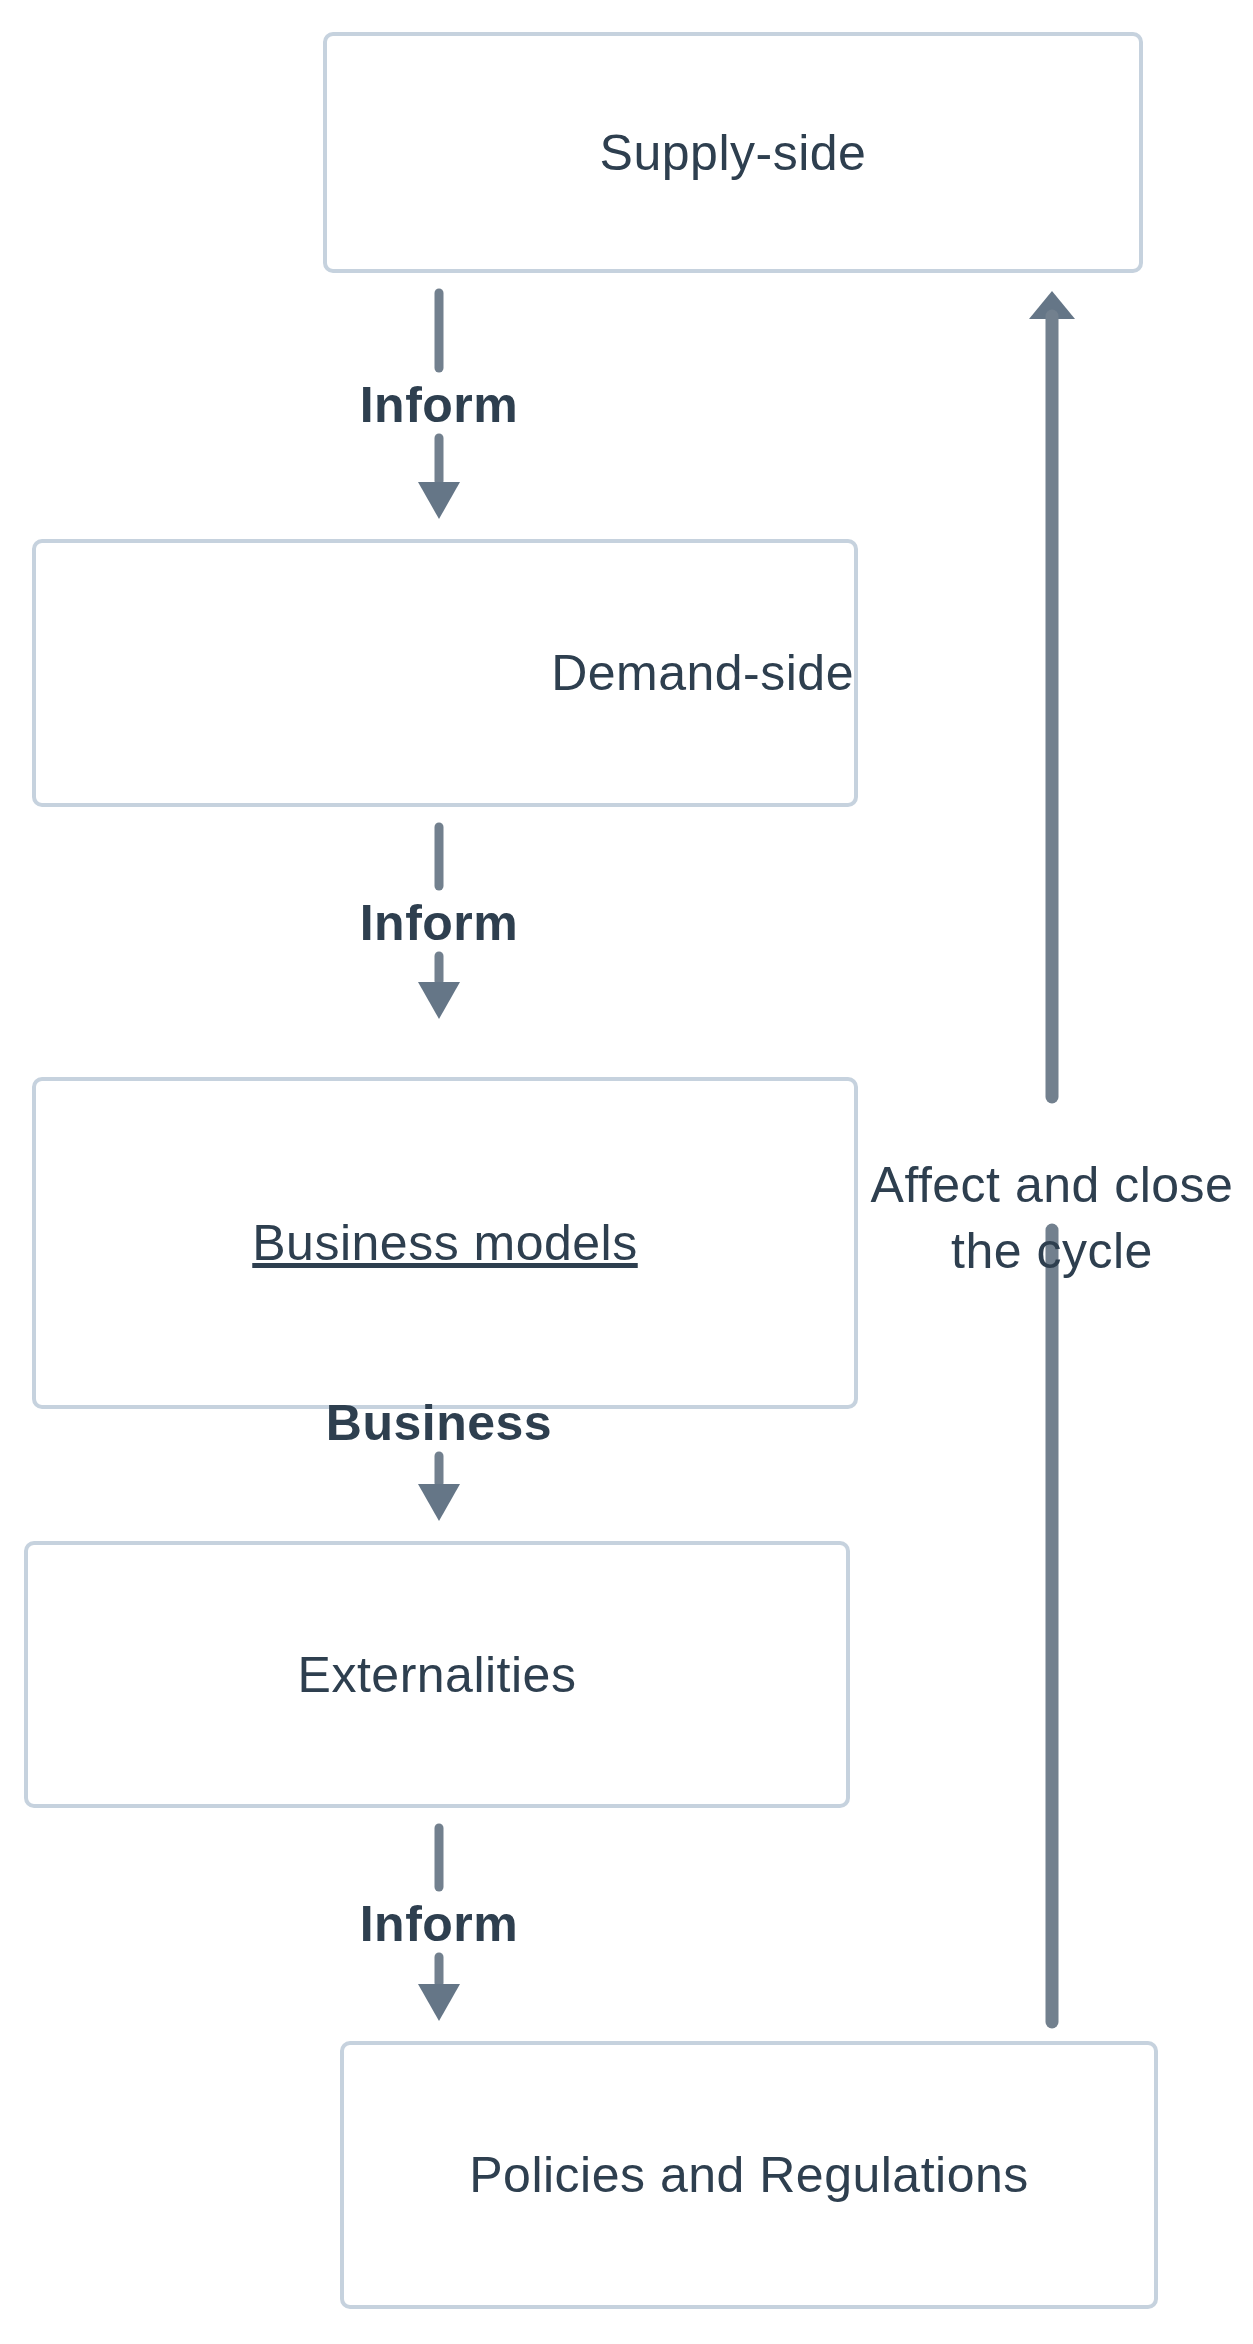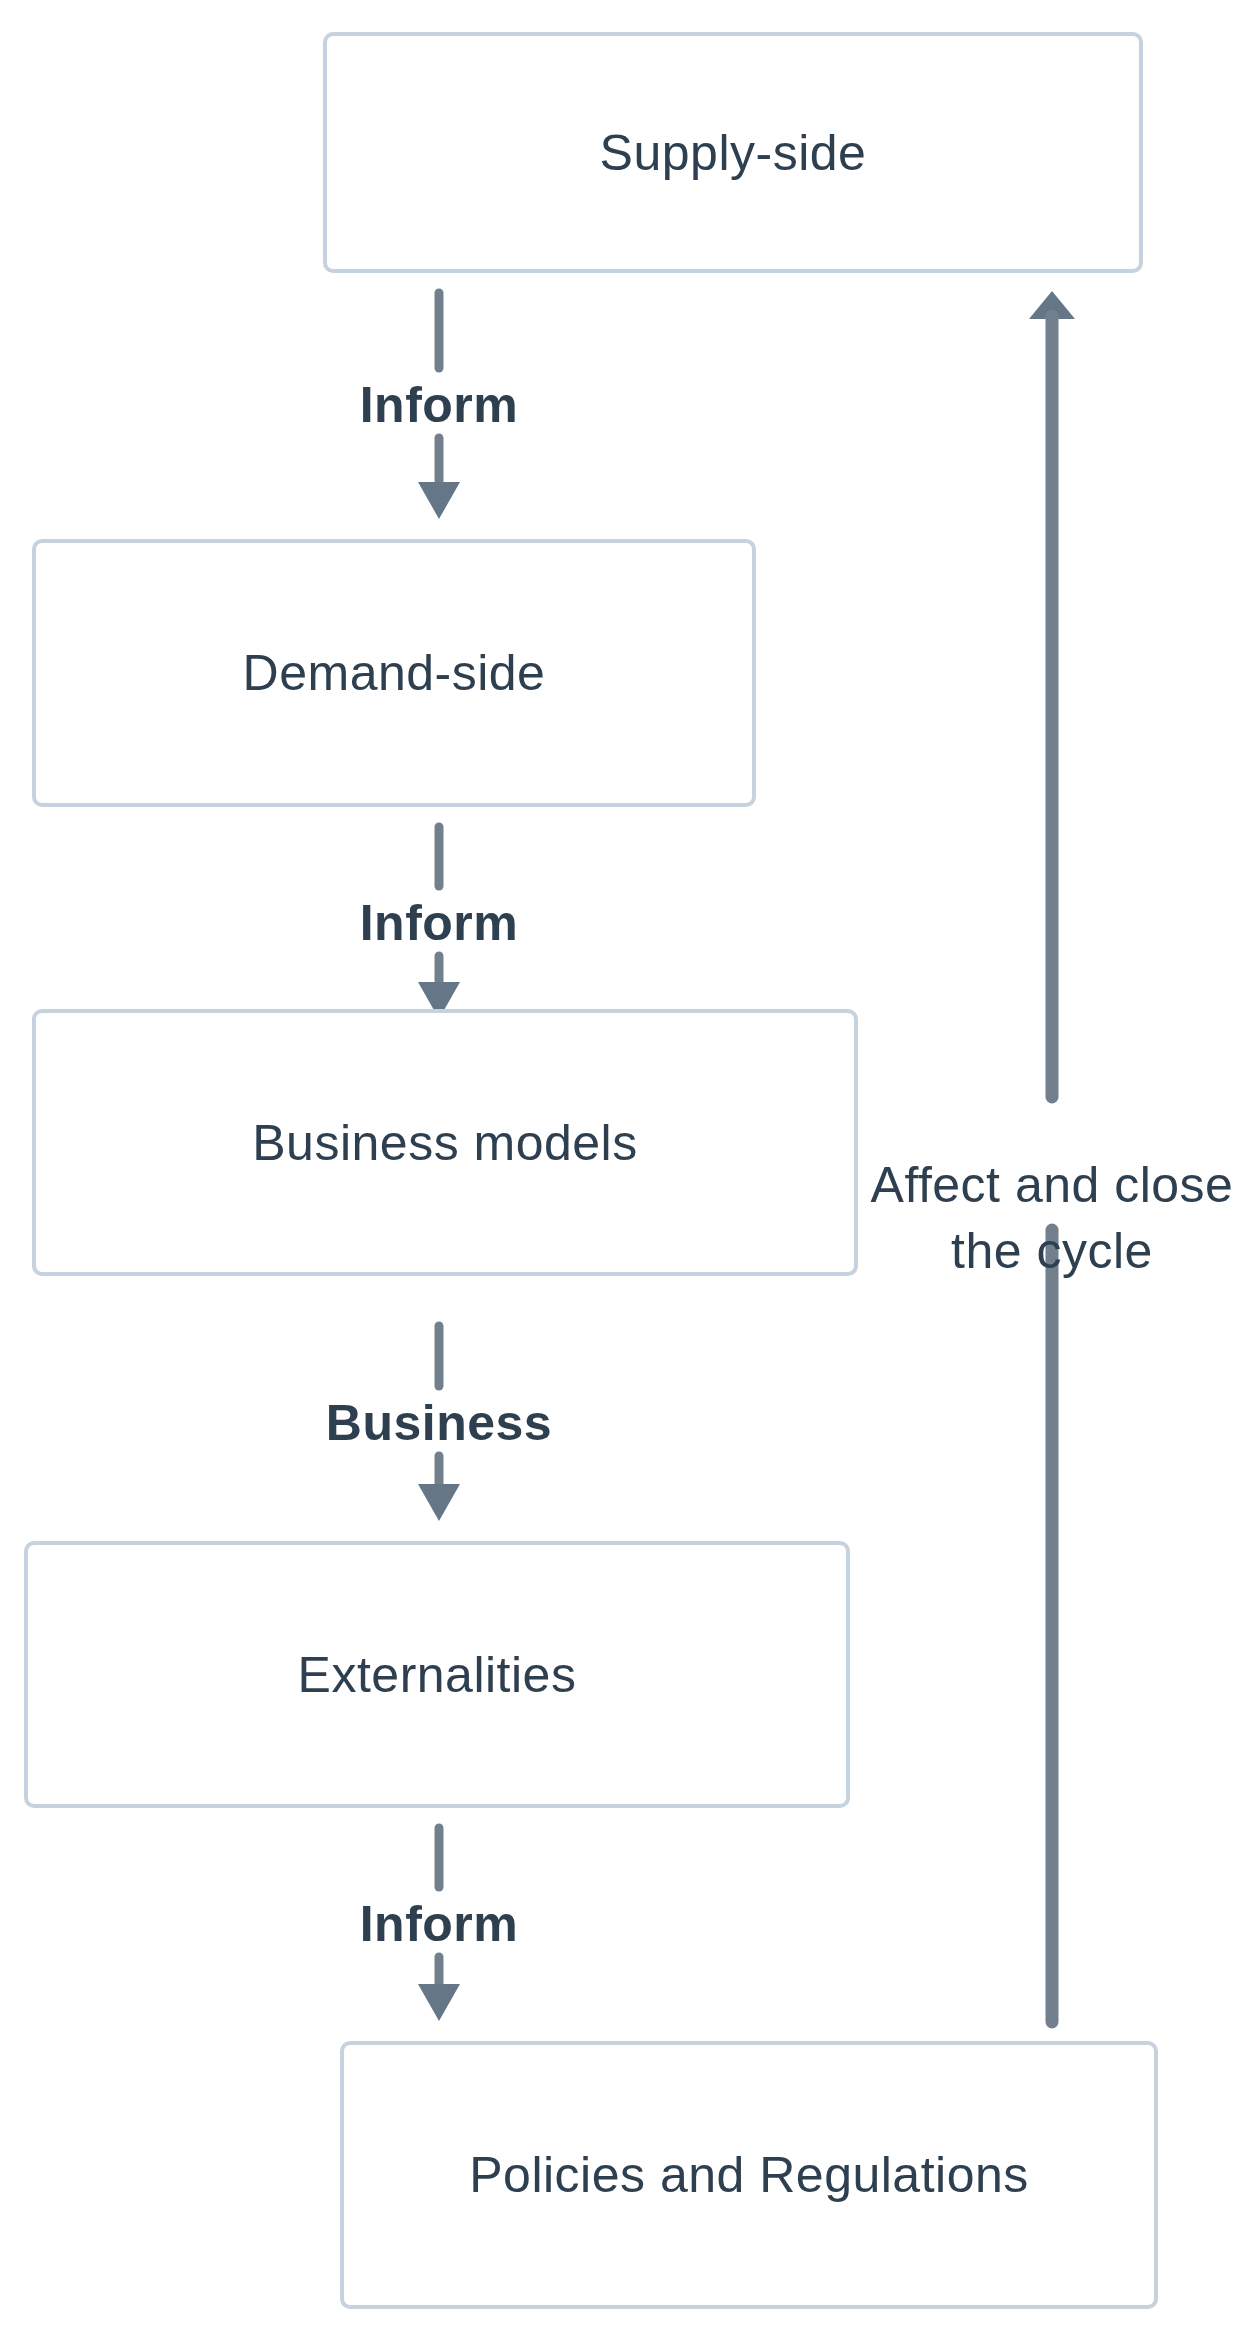--- a/index.html
+++ b/index.html
@@ -31,22 +31,22 @@
     border-radius: 10px;
     display: flex;
     align-items: center;
     justify-content: center;
     font-size: 50px;
     font-weight: 400;
     color: var(--text, #2e3f4f);
     letter-spacing: 0.5px;
   }
   .node--supply        { left: 323px; top: 32px;   width: 820px; height: 241px; }
-  .node--demand        { left: 32px;  top: 539px;  width: 724px; height: 268px; }
-  .node--business      { left: 32px;  top: 1009px; width: 826px; height: 267px; }
+  .node--demand        { left: 32px;  top: 539px;  width: 826px; height: 268px; justify-content: flex-end; }
+  .node--business      { left: 32px;  top: 1077px; width: 826px; height: 332px; text-decoration: underline; }
   .node--externalities { left: 24px;  top: 1541px; width: 826px; height: 267px; }
   .node--policies      { left: 340px; top: 2041px; width: 818px; height: 268px; }
 
   .edge-label {
     position: absolute;
     transform: translate(-50%, -50%);
     font-size: 50px;
     font-weight: 700;
     color: var(--text, #2e3f4f);
     white-space: nowrap;

